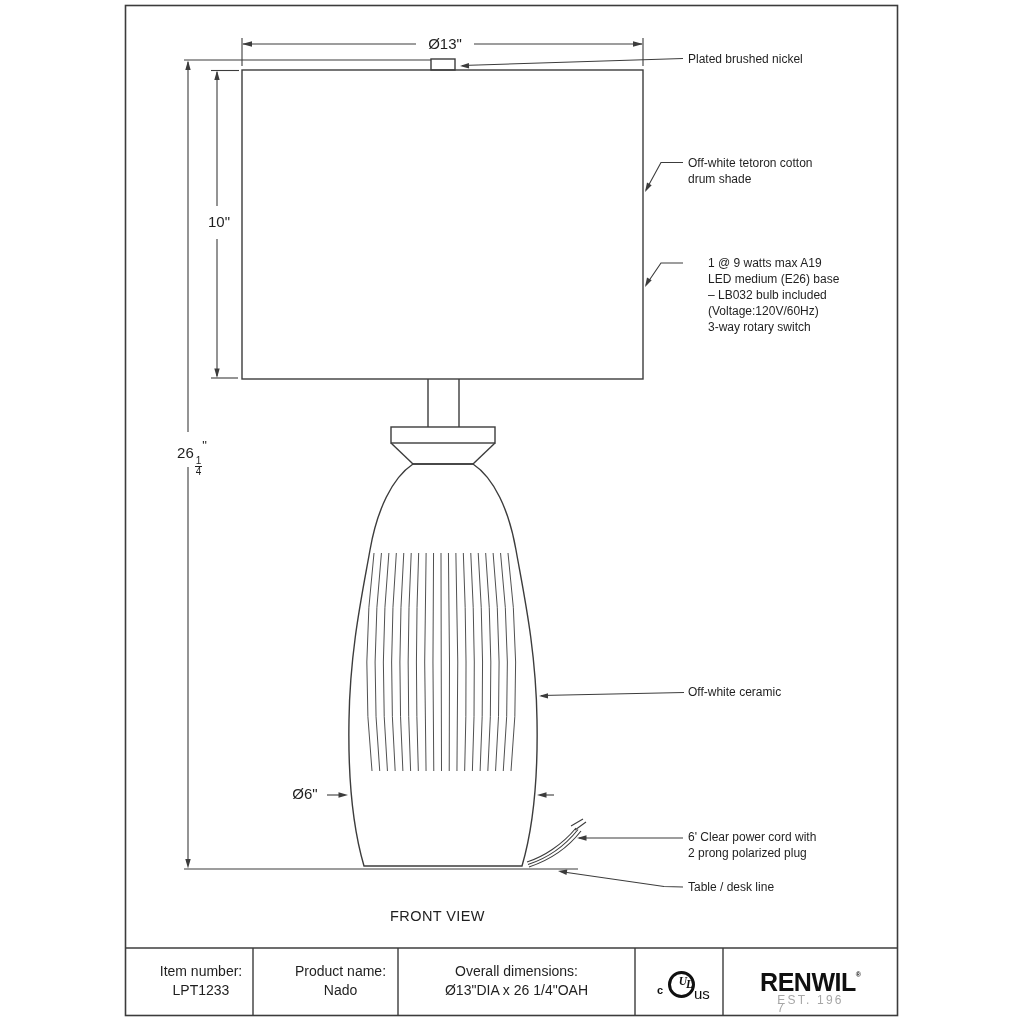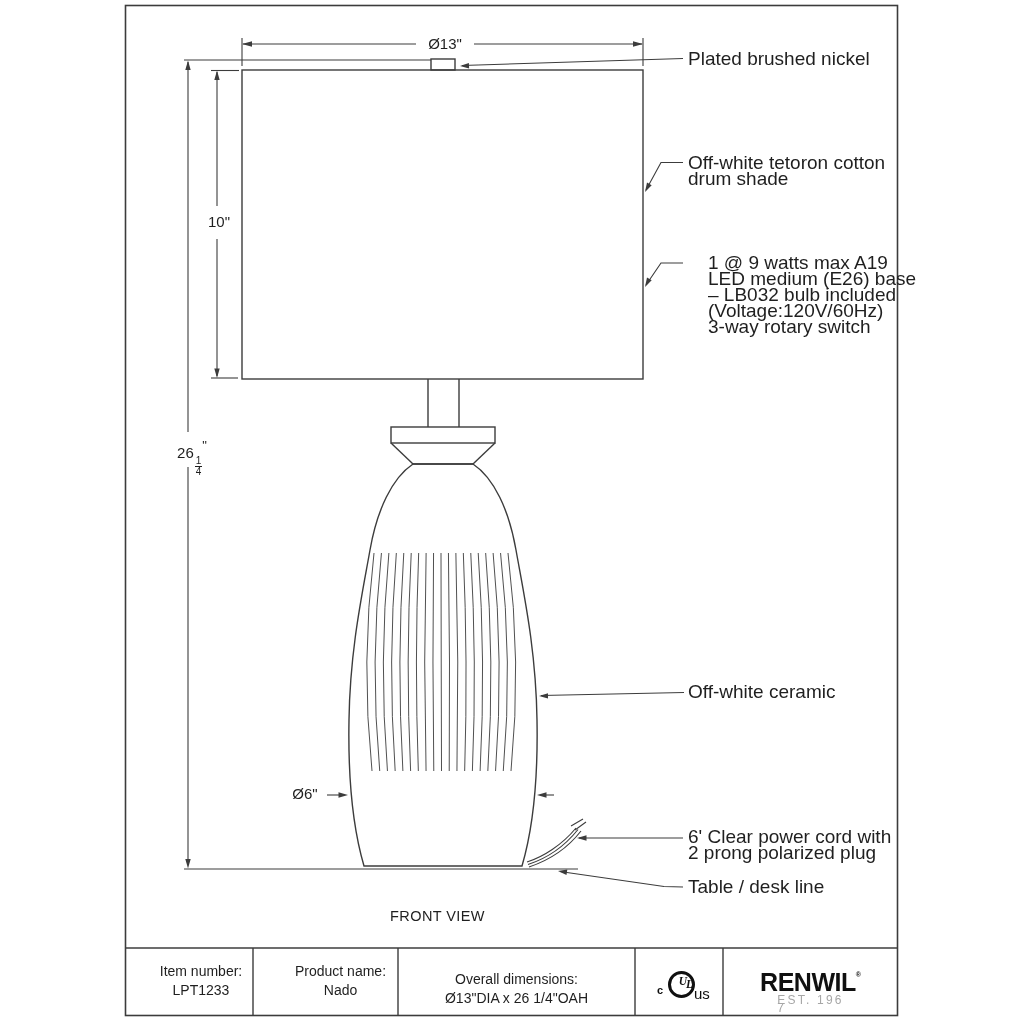--- a/index.html
+++ b/index.html
@@ -17,21 +17,21 @@
   }
   #drawing-svg{position:absolute;left:0;top:0;width:1024px;height:1024px;}
   #drawing-svg line,#drawing-svg rect,#drawing-svg path,#drawing-svg polyline{
     fill:none;stroke:var(--line);
   }
   #drawing-svg polygon{fill:var(--line);stroke:none;}
   .w14{stroke-width:1.4px;}
   .w16{stroke-width:1.6px;}
   .w11{stroke-width:1.1px;}
   #ribs path{stroke-width:0.9px;}
-  .txt{position:absolute;font-size:19px;line-height:16px;white-space:nowrap;color:var(--text);}
+  .txt{position:absolute;font-size:12px;line-height:16px;white-space:nowrap;color:var(--text);}
   .dim{position:absolute;font-size:15px;line-height:17px;background:var(--bg);text-align:center;white-space:nowrap;padding:0 2px;}
   .frac{display:inline-flex;flex-direction:column;align-items:center;vertical-align:-6px;margin-left:1px;}
   .frac .num{font-size:10px;line-height:10px;border-bottom:1.2px solid var(--text);padding:0 1px;}
   .frac .den{font-size:10px;line-height:10px;}
   .unit-top{vertical-align:8px;font-size:13px;}
   #front-view{position:absolute;left:375px;top:883px;width:125px;text-align:center;
     font-size:14.5px;letter-spacing:0.4px;margin-top:25px;}
   .cell{position:absolute;top:948px;height:68px;box-sizing:border-box;padding-top:14px;
     text-align:center;font-size:14px;line-height:19px;}
   
@@ -213,21 +213,21 @@
   <div id="front-view">FRONT VIEW</div>
 
   <div class="cell" style="left:125px;width:152px;">
     <div>Item number:</div>
     <div>LPT1233</div>
   </div>
   <div class="cell" style="left:253px;width:175px;">
     <div>Product name:</div>
     <div>Nado</div>
   </div>
-  <div class="cell" style="left:398px;width:237px;margin-top:8px;">
+  <div class="cell" style="left:398px;width:237px;">
     <div>Overall dimensions:</div>
     <div>Ø13"DIA x 26 1/4"OAH</div>
   </div>
 
   <div id="ul-logo">
     <span id="ul-c">c</span>
     <div id="ul-circle">
       <div id="ul-mark"><span class="ul-u">U</span><span class="ul-l">L</span></div>
     </div>
     <span id="ul-us">us</span>

